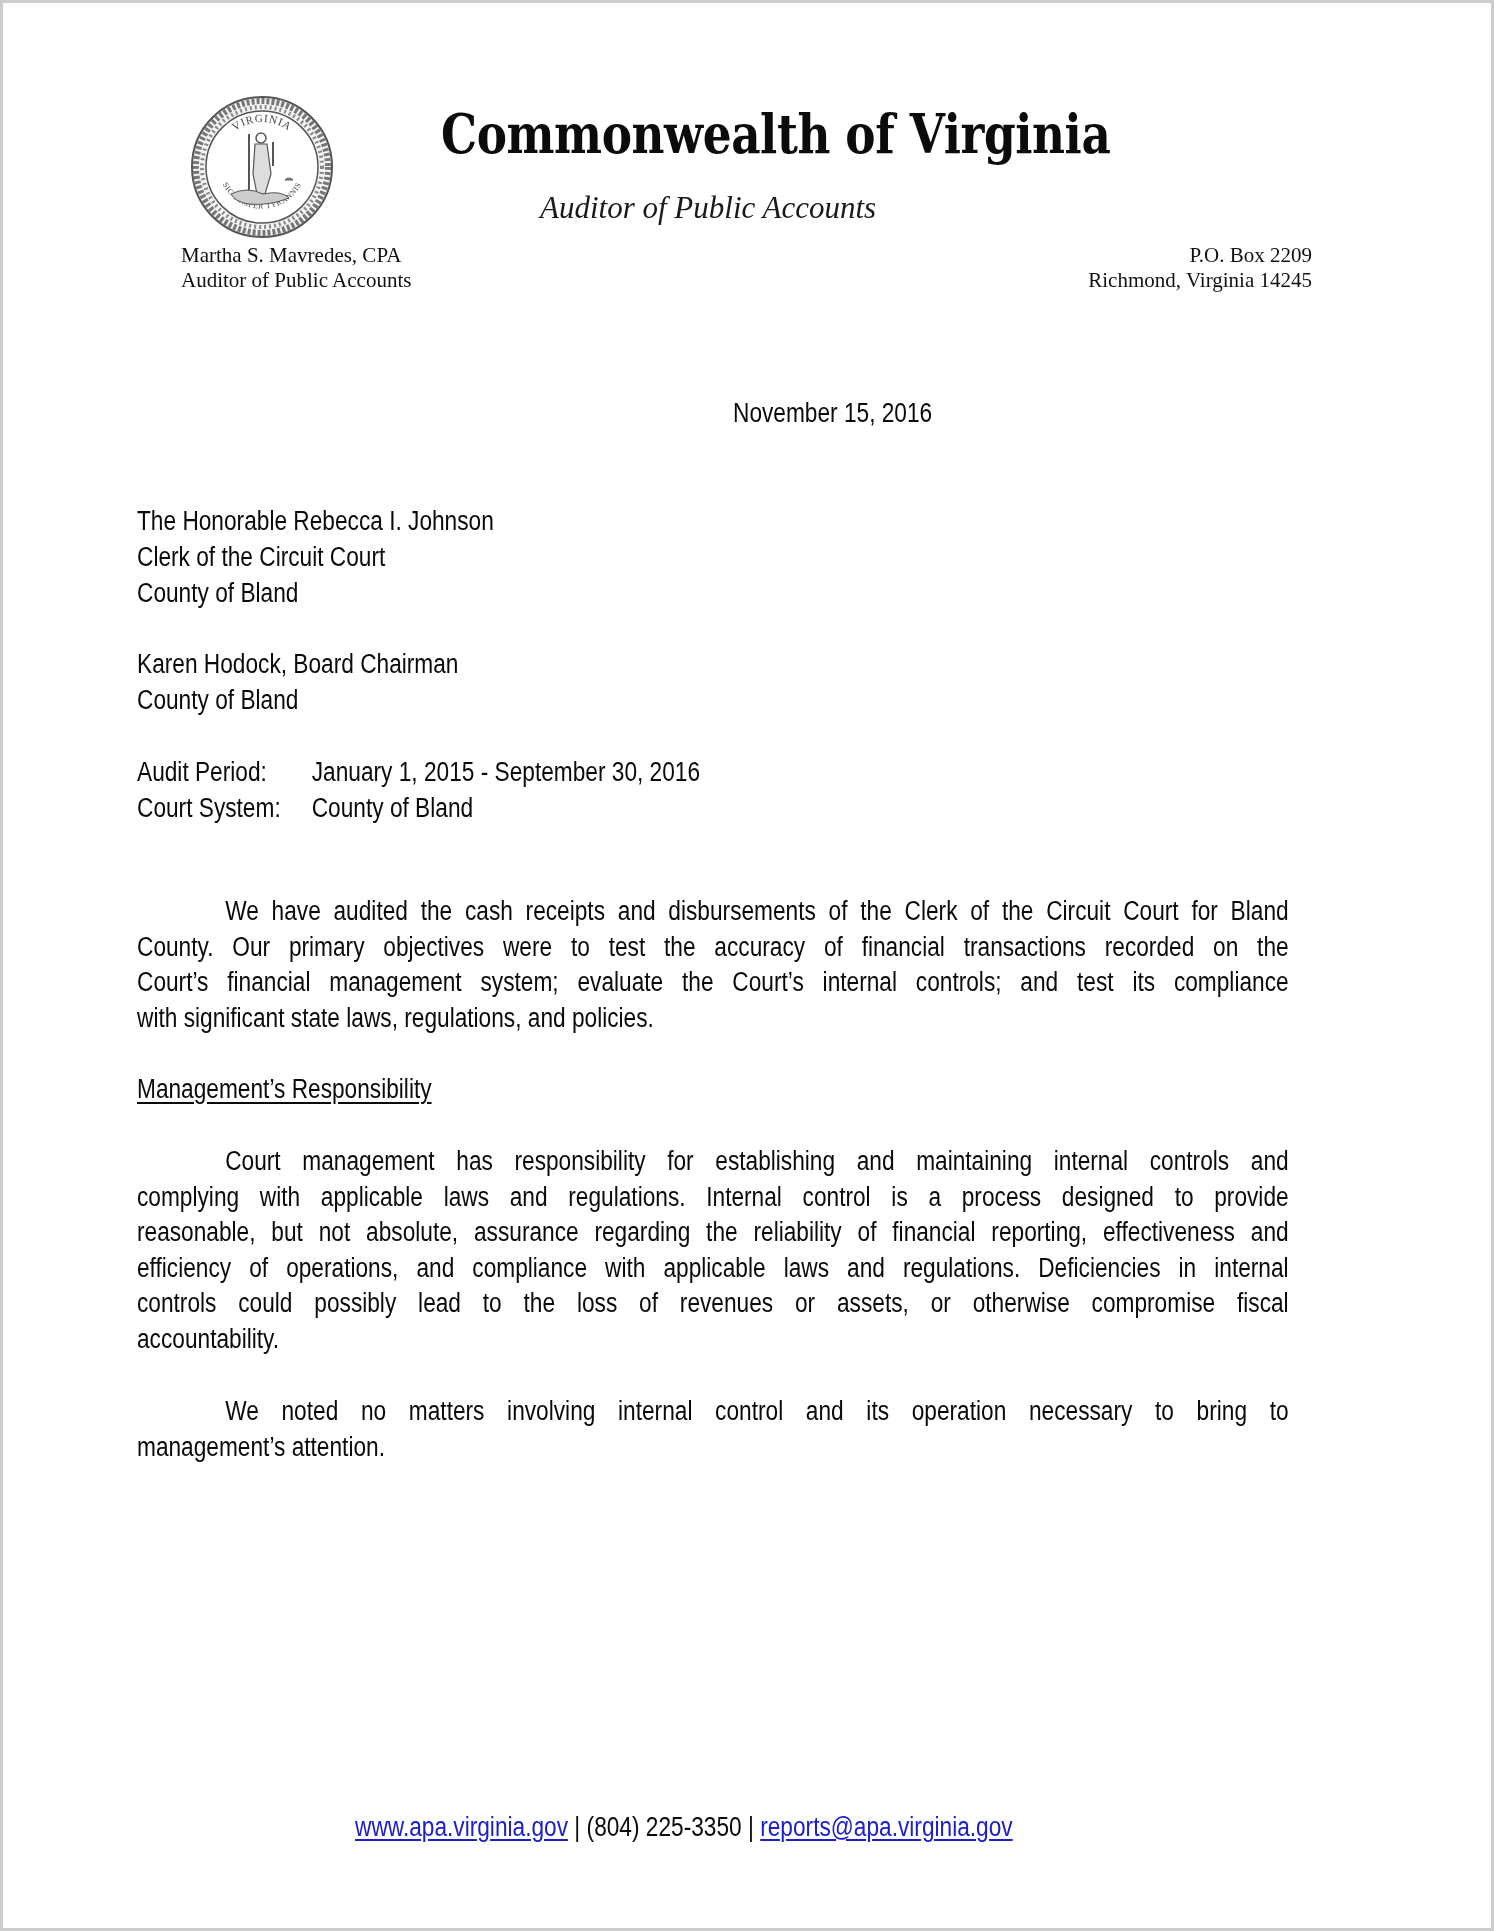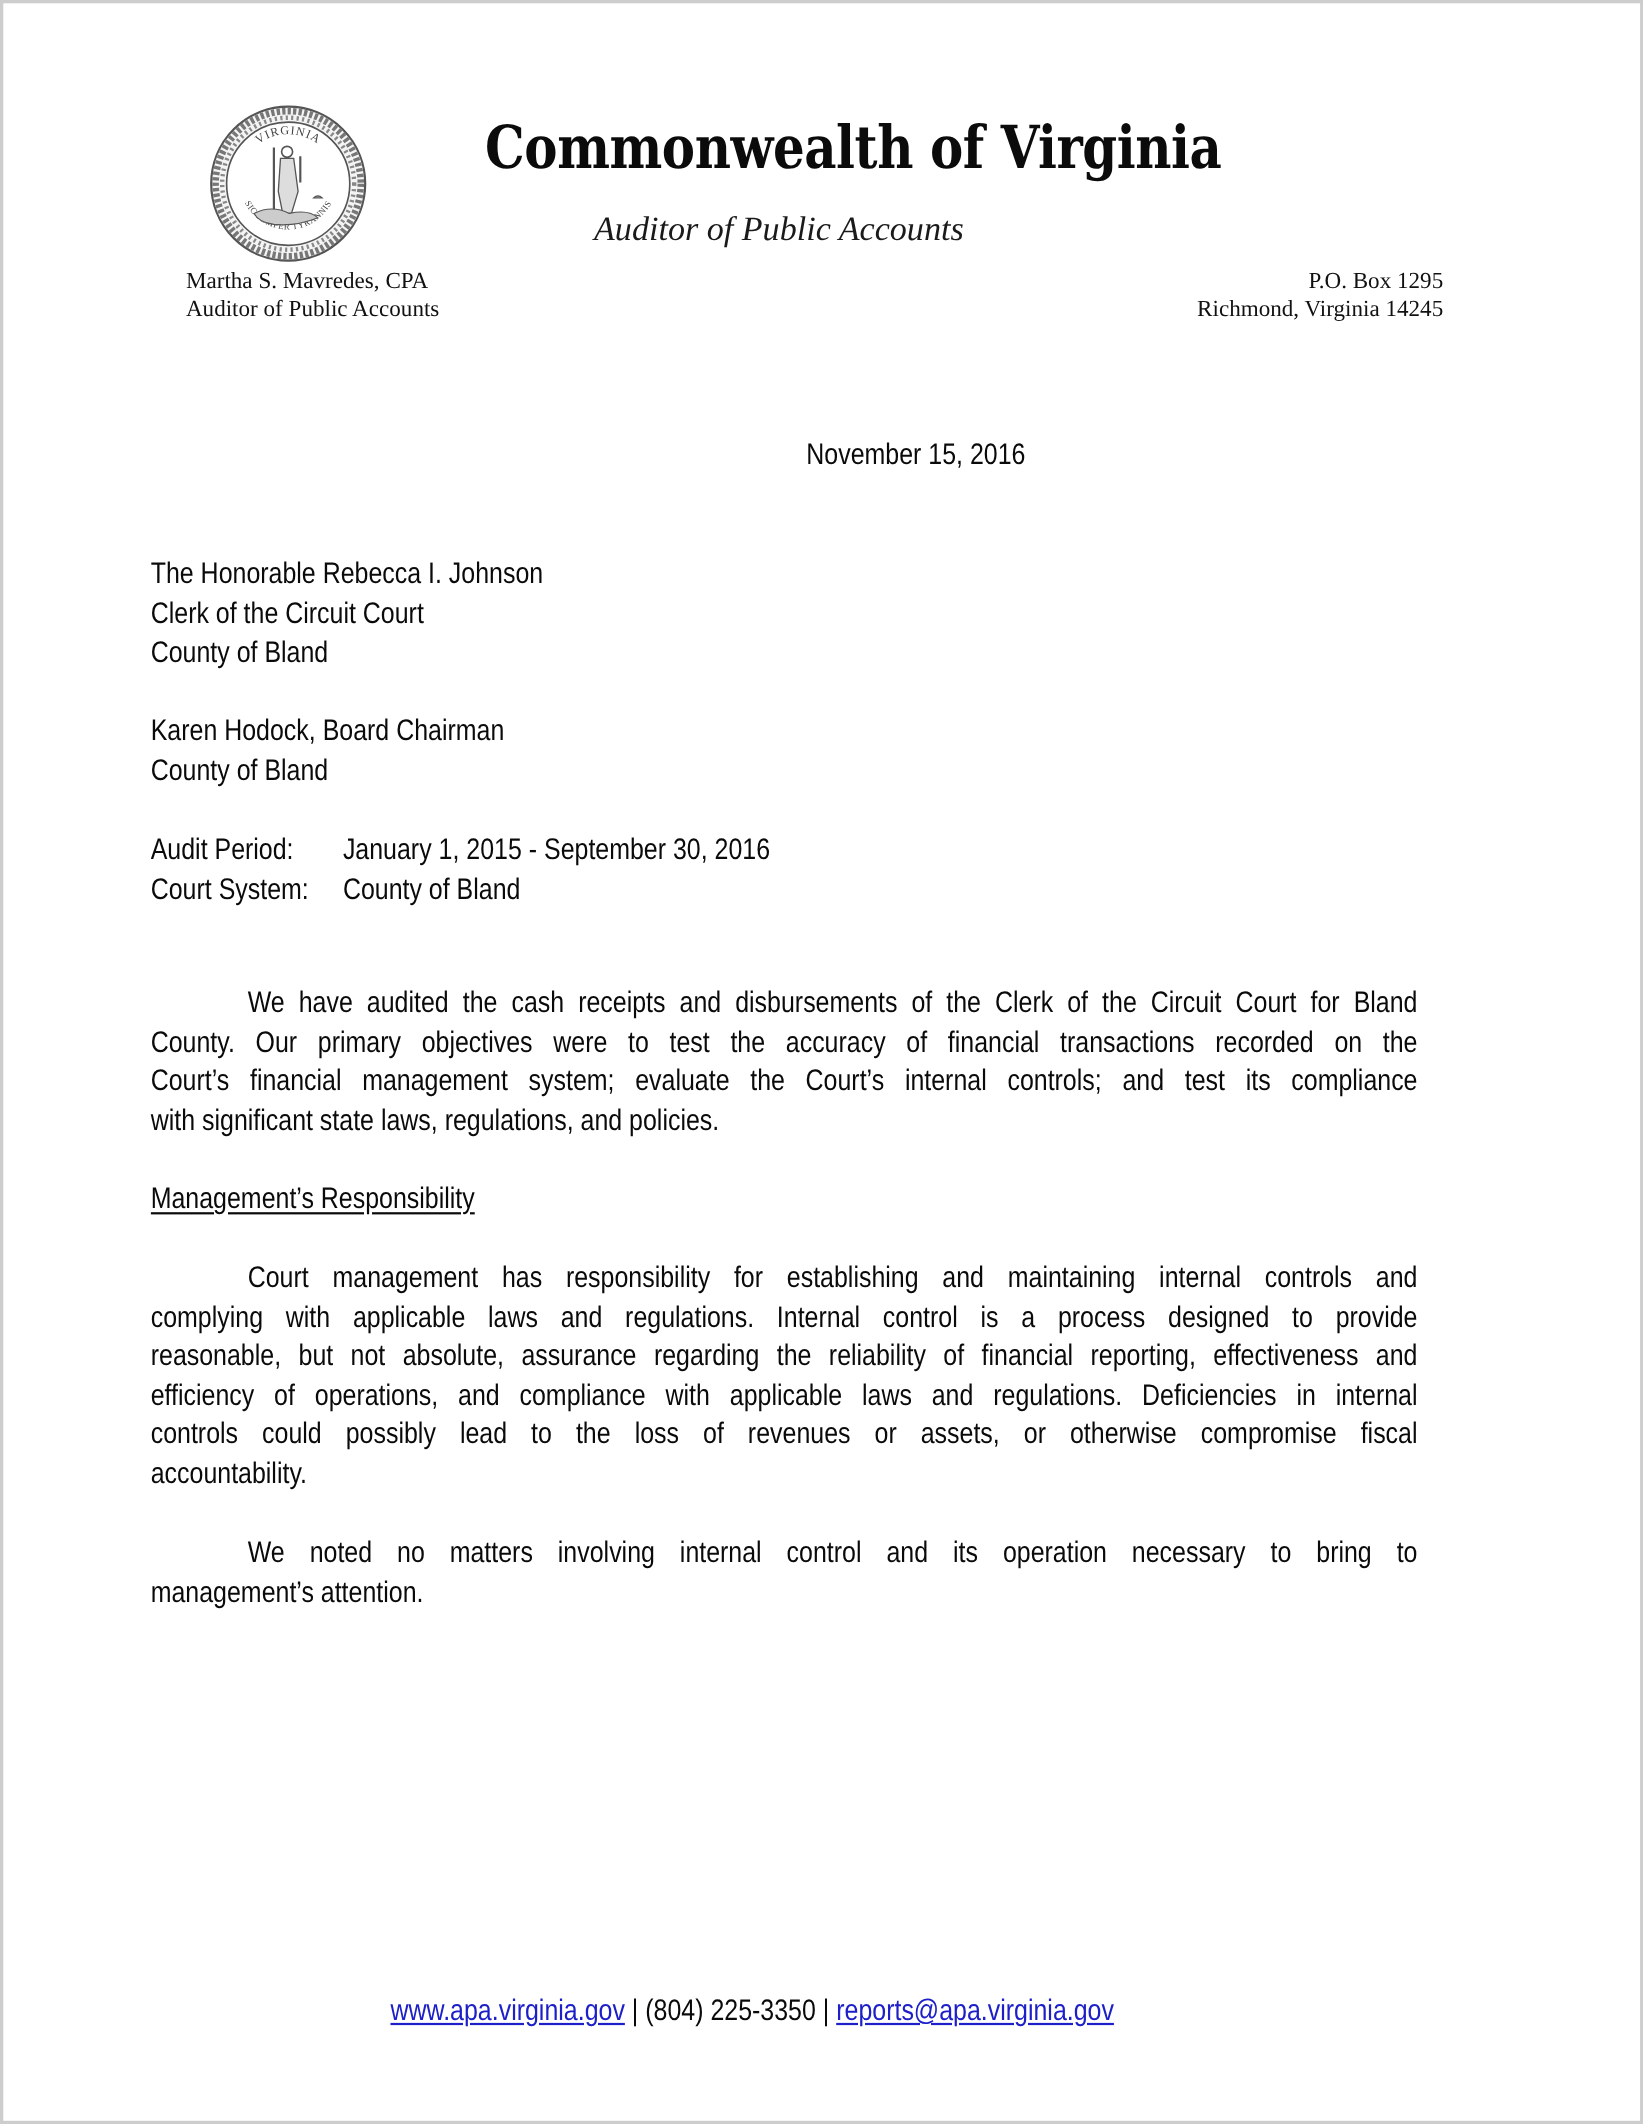--- a/index.html
+++ b/index.html
@@ -21,21 +21,21 @@
     font-weight: bold; font-size: 54px; line-height: 66px;
     letter-spacing: -0.5px; white-space: nowrap;
     transform: scaleX(0.84); transform-origin: left center;
     color: #0b0b0b;
   }
   .lh-sub {
     position: absolute; left: 537px; top: 186px;
     font-family: "Liberation Serif", serif; font-style: italic;
     font-size: 31px; line-height: 38px; color: #1a1a1a; white-space: nowrap;
   }
-  .lh-left { position: absolute; left: 166px; top: 240px; font-size: 21px; line-height: 25px; white-space: nowrap; }
+  .lh-left { position: absolute; left: 178px; top: 240px; font-size: 21px; line-height: 25px; white-space: nowrap; }
   .lh-right { position: absolute; right: 179px; top: 240px; font-size: 21px; line-height: 25px; text-align: right; white-space: nowrap; }
 
   
   .body-wrap {
     position: absolute; left: 134px; top: 0;
     width: 1371px; 
     transform: scaleX(0.84); transform-origin: left top;
     font-family: "Liberation Sans", "DejaVu Sans", sans-serif;
     font-size: 27px; color: #0a0a0a;
   }
@@ -84,21 +84,21 @@
   </svg>
 
   <div class="lh-title">Commonwealth of Virginia</div>
   <div class="lh-sub">Auditor of Public Accounts</div>
 
   <div class="lh-left serif">
     <div>Martha S. Mavredes, CPA</div>
     <div>Auditor of Public Accounts</div>
   </div>
   <div class="lh-right serif">
-    <div>P.O. Box 1295</div>
+    <div>P.O. Box 2209</div>
     <div>Richmond, Virginia 14245</div>
   </div>
 
   <div class="date-line">November 15, 2016</div>
 
   <div class="body-wrap">
 
     <div class="line" style="top:500px">The Honorable Rebecca I. Johnson</div>
     <div class="line" style="top:536px">Clerk of the Circuit Court</div>
     <div class="line" style="top:572px">County of Bland</div>

